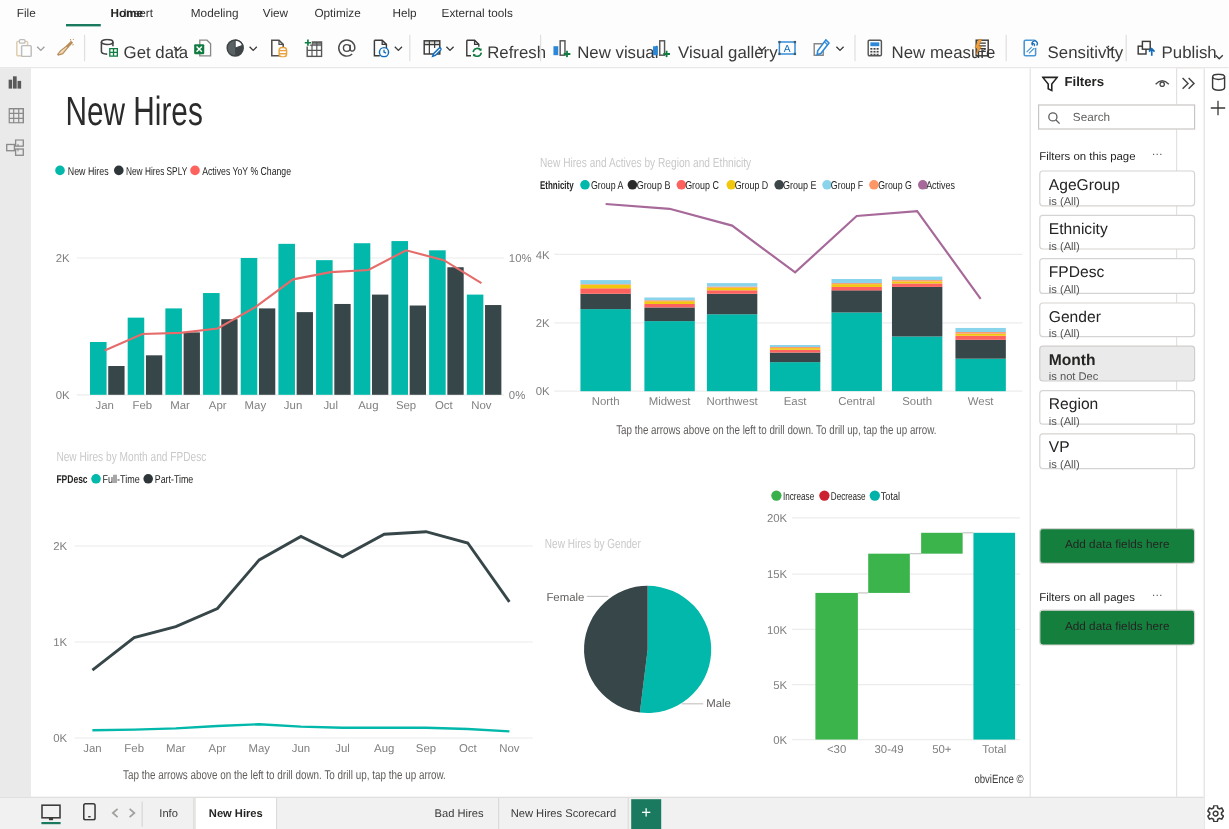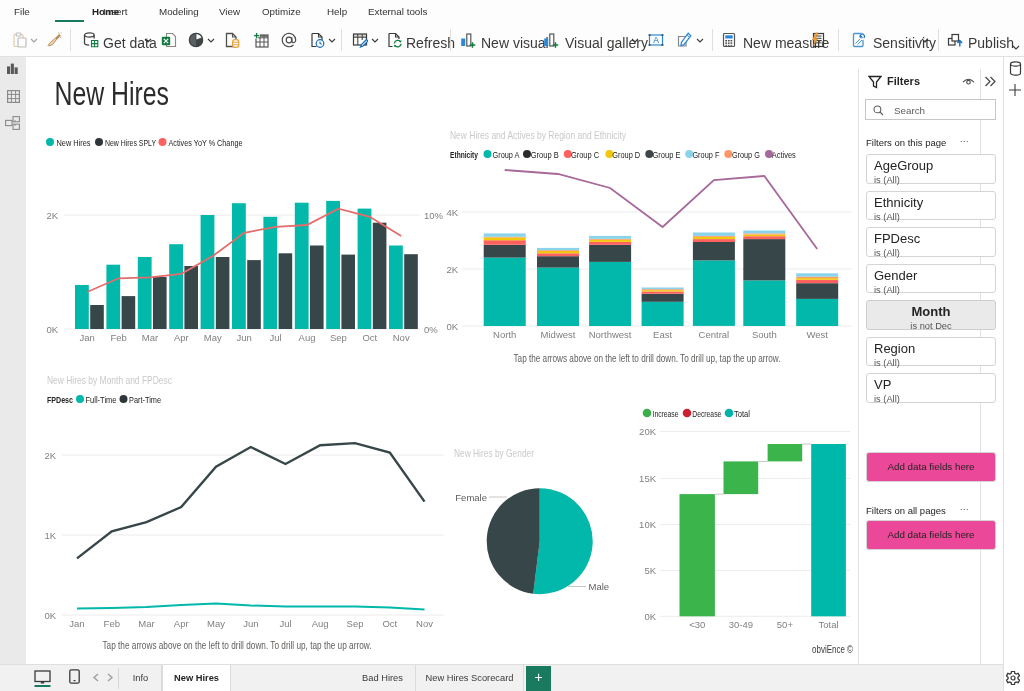--- a/index.html
+++ b/index.html
@@ -9,29 +9,29 @@
 #menubar { position:absolute; left:0; top:0; width:1024px; height:24px; background:#fdfdfd; }
 #menubar .mi { position:absolute; top:5.5px; font-size:9.8px; color:#333; }
 #menubar .home { font-weight:bold; color:#252423;padding-left:36px; }
 #homeline { position:absolute; left:55px; top:19.5px; width:29px; height:2.4px; background:#1a7a5f; }
 #ribbon { position:absolute; left:0; top:24px; width:1024px; height:33px; background:#fdfdfd; border-bottom:1px solid #e3e1df; }
 #ribbon .rtxt { position:absolute; top:11px; font-size:14px; color:#3b3a39; white-space:nowrap; }
 #ribbon .sep { position:absolute; top:5px; width:1px; height:22px; background:#e1dfdd; }
 #ribbon svg.ric { position:absolute; }
 #leftrail { position:absolute; left:0; top:57px; width:26px; height:607px; background:#eaeaea; }
 #canvas { position:absolute; left:26px; top:57px; width:832px; height:607px; background:#ffffff; }
-#filters { position:absolute; left:858px; top:69px; width:123px; height:607px; background:#ffffff; border-left:1px solid #e3e1df; border-right:1px solid #e3e1df; }
+#filters { position:absolute; left:858px; top:57px; width:123px; height:607px; background:#ffffff; border-left:1px solid #e3e1df; border-right:1px solid #e3e1df; }
 #filters .card { position:absolute; left:7px; width:130px; height:29.5px; background:#fff; border:1px solid #d6d4d2; border-radius:3px; padding:3px 7px; }
-#filters .card.applied { background:#eaeaea; border-color:#d0cecc;text-align:center; }
+#filters .card.applied { background:#eaeaea; border-color:#d0cecc; }
 #filters .card .t1 { font-size:13px; color:#252423; }
 #filters .card.applied .t1 { font-weight:bold; }
 #filters .card .t2 { font-size:9.3px; color:#555; margin-top:2px; }
 #filters .lbl { position:absolute; left:7px; font-size:9.5px; color:#252423; }
 #filters .dots { position:absolute; right:10px; font-size:9.5px; color:#555; letter-spacing:1px; }
-#filters .addcard { position:absolute; left:7px; width:130px; height:29.5px; border:1px solid #d6d4d2; border-radius:3px; background:#ec4899; text-align:center; line-height:28px; font-size:9.8px; color:#252423; }
+#filters .addcard { position:absolute; left:7px; width:130px; height:29.5px; border:1px solid #d6d4d2; border-radius:3px; background:#15803d; text-align:center; line-height:28px; font-size:9.8px; color:#252423; }
 #rightrail { position:absolute; left:1003px; top:57px; width:21px; height:634px; background:#fff; border-left:1px solid #e3e1df; }
 #bottombar { position:absolute; left:0; top:664px; width:1003px; height:27px; background:#f1f1f1; border-top:1px solid #e1dfdd; }
 .tab { position:absolute; top:0; height:45px; font-size:9.3px; color:#3b3a39; text-align:center; line-height:26px; border-right:1px solid #dddbd9; }
 #tab-active { background:#fff; border-bottom:2.6px solid #1a7a5f; font-weight:bold; color:#252423; border-left:1px solid #dddbd9; }
 #plusbtn { position:absolute; left:526px; top:1px; width:25px; height:25px; background:#1a7a5f; color:#fff; text-align:center; line-height:23px; font-size:14px; }
 </style>
 </head>
 <body>
 <div id="app">
   <div id="menubar">

